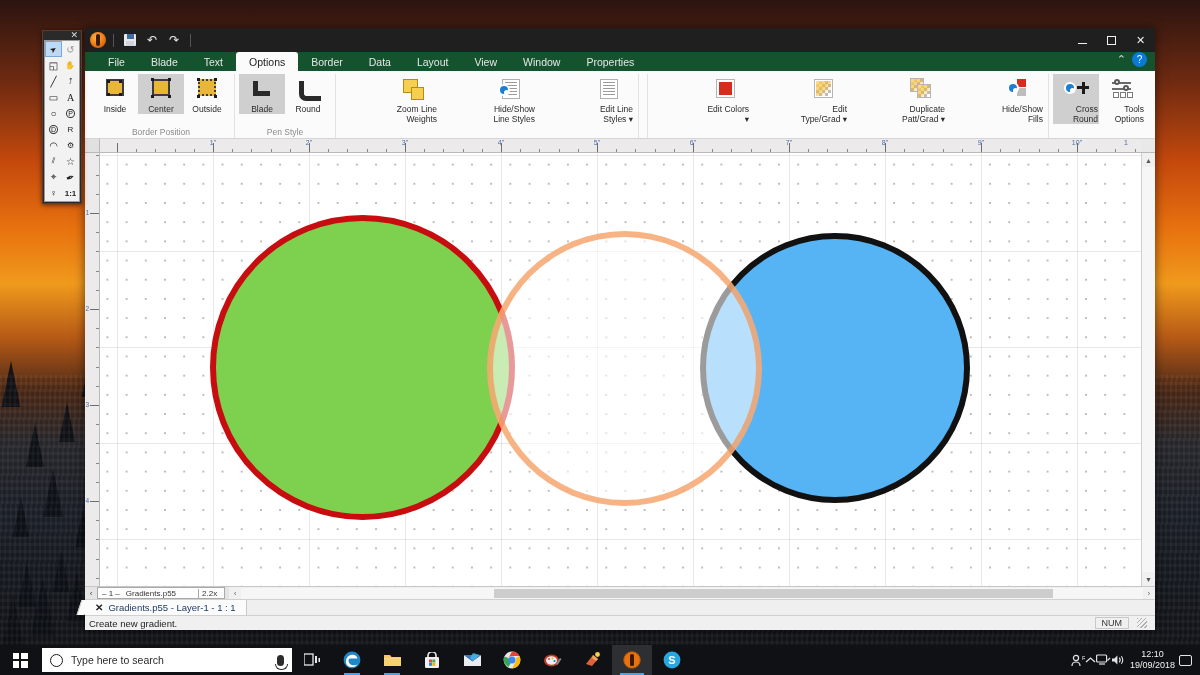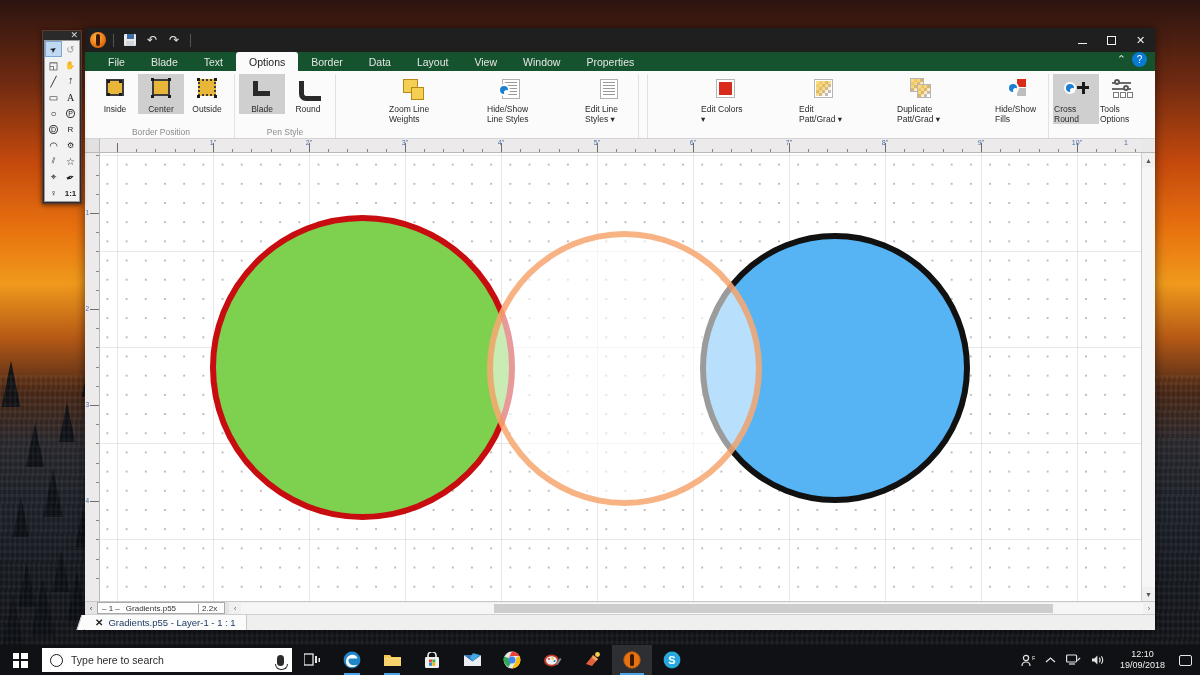--- a/index.html
+++ b/index.html
@@ -97,21 +97,21 @@
     display: flex; align-items: stretch; padding: 3px 0 0 3px; flex: 0 0 68px; position: relative;
   }
   .rgroup { display: flex; flex-direction: column; position: relative; padding: 0 4px; }
   .rgroup + .rgroup { border-left: 1px solid #e2e2e2; }
   .rrow { display: flex; align-items: flex-start; flex: 1; }
   .rlabel {
     font-size: 8.5px; color: #8a8a8a; text-align: center; height: 12px; line-height: 12px;
   }
   .rbtn {
     width: 46px; display: flex; flex-direction: column; align-items: center; padding-top: 3px;
-    font-size: 8.5px; color: #2a2a2a; line-height: 10px; text-align: left;
+    font-size: 8.5px; color: #2a2a2a; line-height: 10px; text-align: right;
   }
   .rbtn.wide { width: 50px; margin-left: 48px; }
   .rbtn.sel  { background: #cfcfcf; }
   .rbtn.selblue { background: #dbeaf7; border: 1px solid #a8cbe8; }
   .rbtn .cap { padding: 2px 1px 0; }
   .ico { width: 26px; height: 24px; position: relative; margin-bottom: 1px; }
 
   
   .ico-box { position:absolute; left:4px; top:2px; width:18px; height:17px; background:#e8b73a;
              border:2px solid #3c3c3c; }
@@ -254,21 +254,21 @@
   #searchbox .o { width: 13px; height: 13px; border: 1.6px solid #1a1a1a; border-radius: 50%; flex:0 0 13px; }
   #search-text { font-size: 10.5px; color: #2b2b2b; margin-left: 8px; flex: 1; }
   #mic { width: 7px; height: 11px; border-radius: 4px; background: #2b2b2b; position: relative; }
   #mic::after { content:""; position:absolute; left:-2px; top:9px; width:11px; height:5px;
                 border: 1.4px solid #2b2b2b; border-top:none; border-radius: 0 0 6px 6px; }
   .tb-ico { width: 40px; height: 30px; display: flex; align-items: center; justify-content: center;
             position: relative; }
   .tb-ico.active-app { background: #2e2f33; }
   .tb-ico.active-app::after { content:""; position:absolute; left:8px; right:8px; bottom:0; height:2px; background:#4aa3e8; }
   .tb-ico.open-app::after { content:""; position:absolute; left:12px; right:12px; bottom:0; height:2px; background:#4aa3e8; }
-  #tray { margin-left: auto; display: flex; align-items: center; height: 30px; padding-right: 4px; gap: 10px; }
+  #tray { margin-left: auto; display: flex; align-items: center; height: 30px; padding-right: 4px; }
   .tray-ico { color: #e6e6e6; font-size: 11px; display:flex; align-items:center; }
   #clock { color: #f0f0f0; font-size: 9px; text-align: center; line-height: 11px; padding: 0 4px; }
   #notif { width: 13px; height: 11px; border: 1.4px solid #e6e6e6; border-radius: 2px; margin-right: 4px; }
 </style>
 </head>
 <body>
 
 <div id="desktop">
   <div id="trees">
       <div class="tree" style="left: 4px; bottom: 0px; transform: scale(1.2); transform-origin: center bottom;"></div>
@@ -423,21 +423,21 @@
             <div style="position:absolute;left:4px;top:2px;width:19px;height:19px;background:#fff;border:1px solid #b5b5b5"></div>
             <div style="position:absolute;left:7px;top:5px;width:13px;height:13px;background:#d92b1c"></div>
           </div>
           <span class="cap">Edit Colors ▾</span>
         </div>
         <div class="rbtn wide">
           <div class="ico">
             <div style="position:absolute;left:4px;top:2px;width:19px;height:19px;background:#fff;border:1px solid #b5b5b5"></div>
             <div class="grad-ck" style="position:absolute;left:6px;top:4px;width:15px;height:15px"></div>
           </div>
-          <span class="cap">Edit Patt/Grad ▾</span>
+          <span class="cap">Edit Type/Grad ▾</span>
         </div>
         <div class="rbtn wide">
           <div class="ico">
             <div class="grad-ck" style="position:absolute;left:2px;top:1px;width:14px;height:14px;border:1px solid #b5b5b5"></div>
             <div class="grad-ck" style="position:absolute;left:9px;top:7px;width:14px;height:14px;border:1px solid #b5b5b5"></div>
           </div>
           <span class="cap">Duplicate Patt/Grad ▾</span>
         </div>
         <div class="rbtn wide">
           <div class="ico">
@@ -613,20 +613,27 @@
       </div>
     </div>
 
     <div id="doc-tab-row">
       <div class="doc-tab">
         <span class="x">✕</span>
         <span>Gradients.p55 - Layer-1 - 1 : 1</span>
       </div>
     </div>
 
+    <div id="statusbar">
+      <span>Create new gradient.</span>
+      <div id="status-right">
+        <span class="num-cell">NUM</span>
+        <span class="grip"></span>
+      </div>
+    </div>
   </div>
 </div>
 
 <div id="toolpal">
   <div id="toolpal-bar">
     <span class="x">✕</span>
   </div>
   <div id="toolgrid">
     <div class="tool active">
         <span style="transform:rotate(-35deg) scale(.8)">➤</span>

